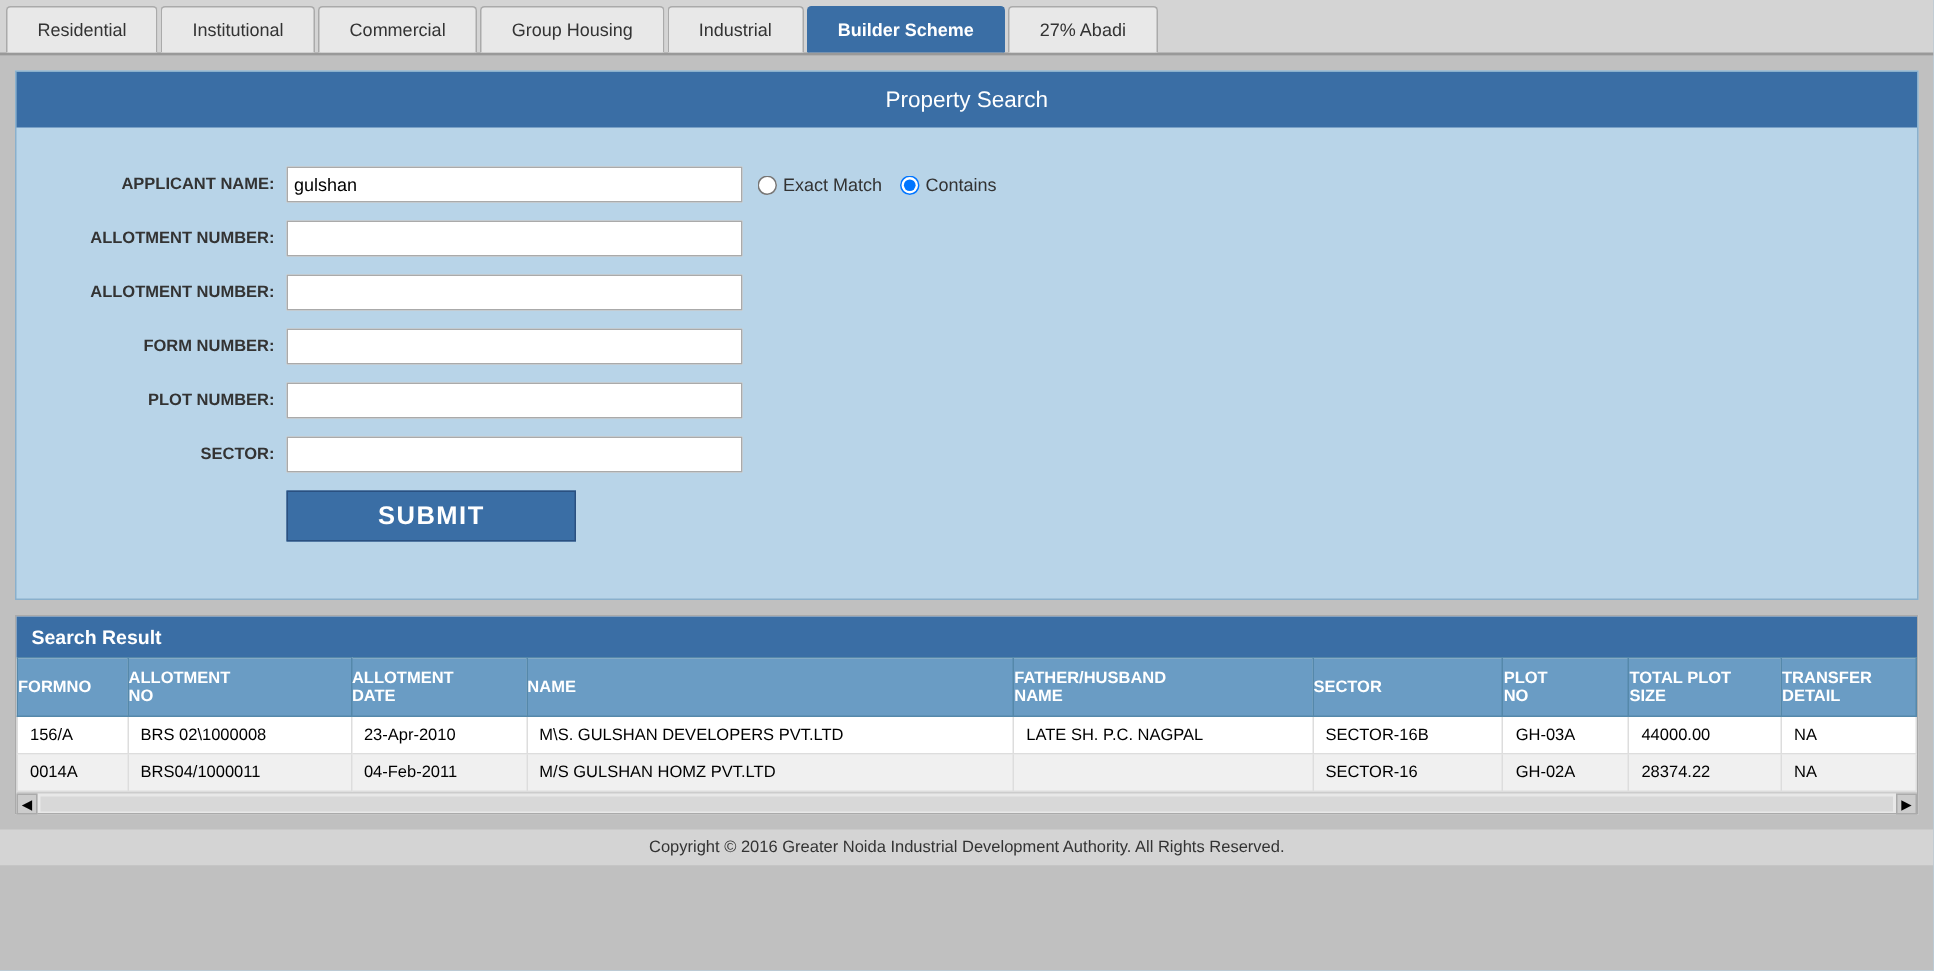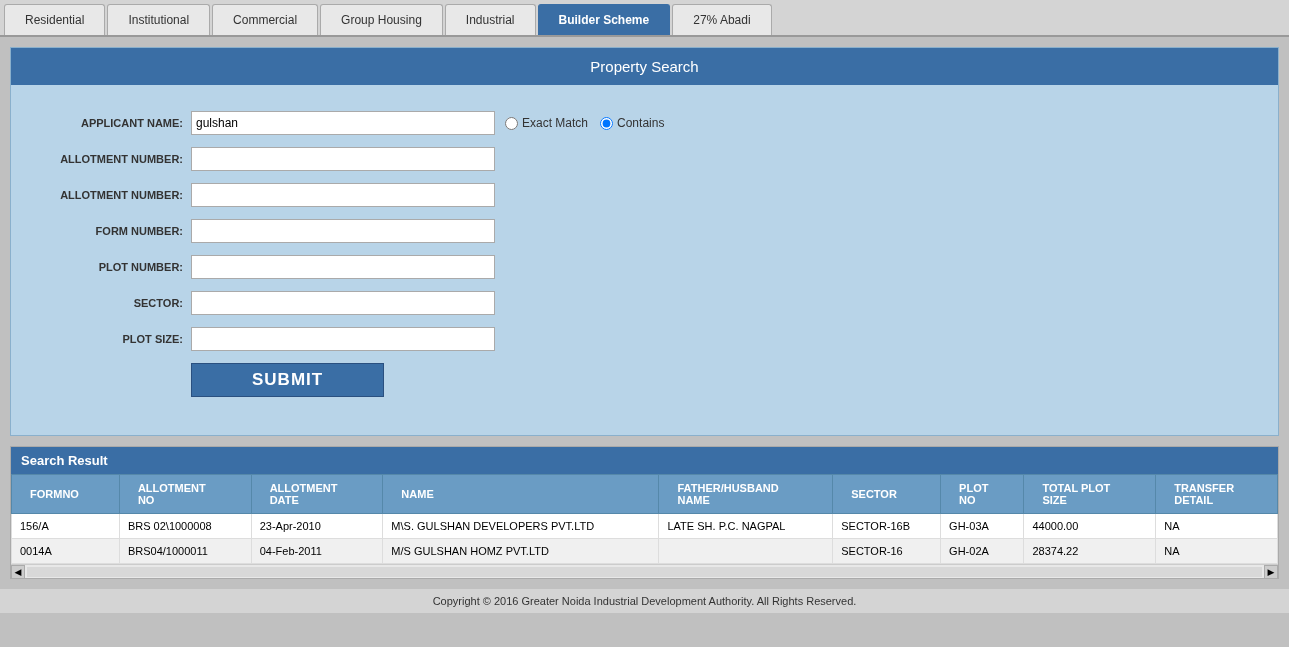--- a/index.html
+++ b/index.html
@@ -120,21 +120,21 @@
     .results-table {
       width: 100%;
       border-collapse: collapse;
       font-size: 12px;
     }
     .results-table thead tr {
       background: #6a9cc4;
       color: #fff;
     }
     .results-table thead th {
-      padding: 7px 18px;
+      padding: 7px 0;
       text-align: left;
       border: 1px solid #5588aa;
       font-weight: bold;
       font-size: 11px;
     }
     .results-table tbody tr {
       background: #fff;
     }
     .results-table tbody tr:nth-child(even) {
       background: #f0f0f0;
@@ -232,24 +232,20 @@
       <div class="form-row">
         <label class="form-label">PLOT NUMBER:</label>
         <input class="form-input" type="text" style="">
       </div>
 
       <div class="form-row">
         <label class="form-label">SECTOR:</label>
         <input class="form-input" type="text" style="">
       </div>
 
-      <div class="form-row">
-        <label class="form-label">PLOT SIZE:</label>
-        <input class="form-input" type="text" style="">
-      </div>
 
       <div class="form-row">
         <div style="width:160px;min-width:160px;"></div>
         <button class="submit-btn">SUBMIT</button>
       </div>
     </div>
   </div>
 
   <div class="results-panel">
     <div class="results-header">Search Result</div>

